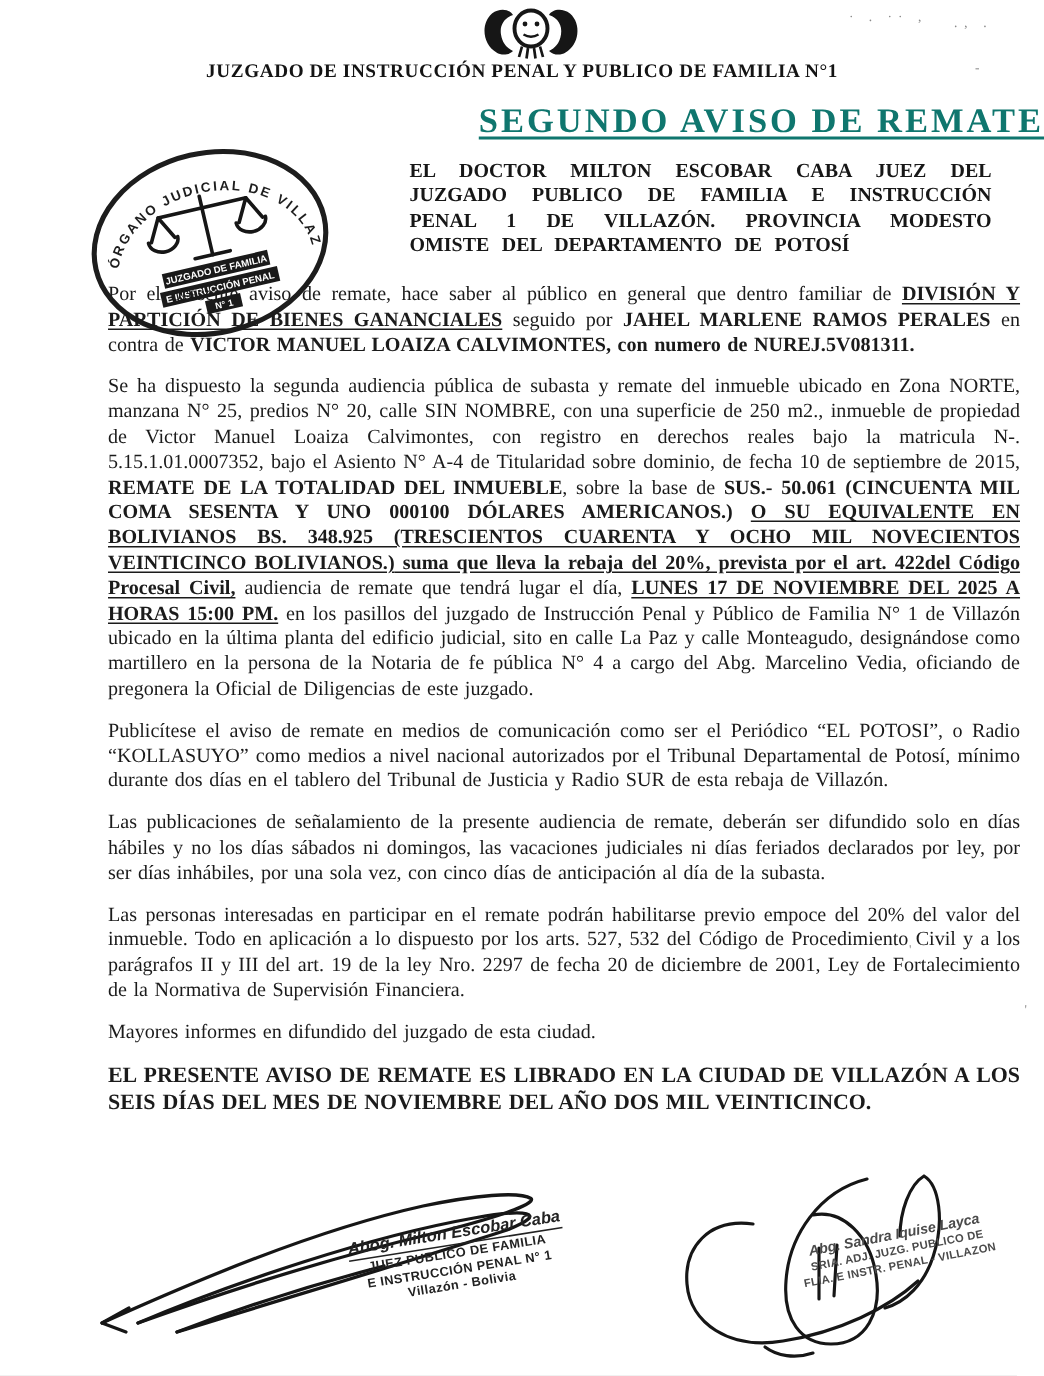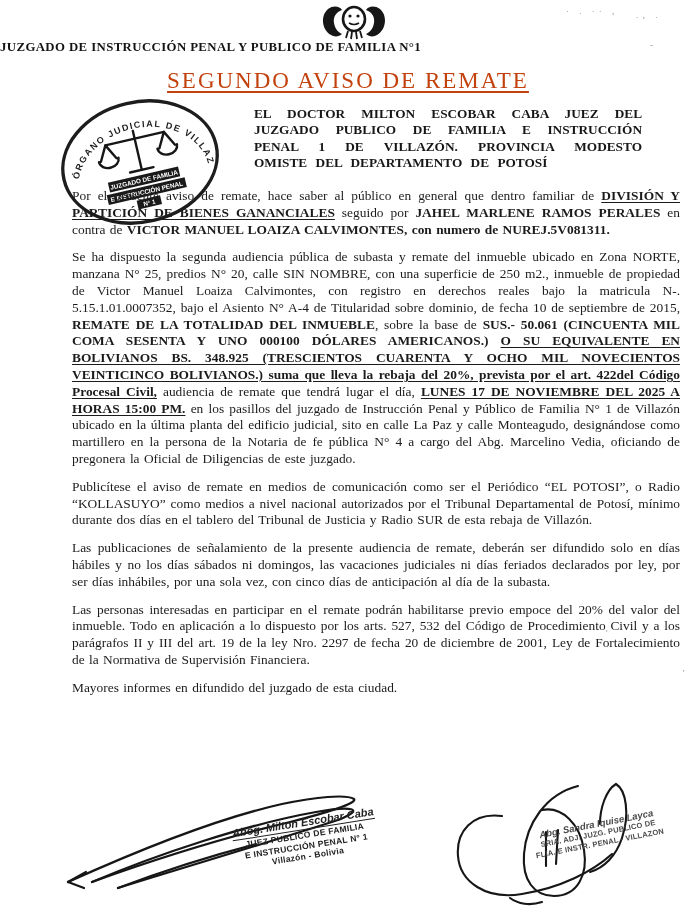--- a/index.html
+++ b/index.html
@@ -5,33 +5,33 @@
   html,body{margin:0;padding:0;background:#e8e8e8;}
   .page{
     position:relative;width:696px;height:917px;margin:0 auto;
     background:#ffffff;color:#1b1b1b;overflow:hidden;
     font-family:"Liberation Serif", serif;
   }
   
   .emblem{position:absolute;left:318px;top:4px;width:72px;height:36px;}
   
   .court-header{
-    position:absolute;left:0;top:40px;width:100%;text-align:left;
+    position:absolute;left:0;top:40px;width:100%;text-align:center;
     font-weight:bold;font-size:12.8px;letter-spacing:.4px;color:#141414;
   }
   .doc-title{
-    position:absolute;left:0;top:68px;width:100%;text-align:center;
-    font-weight:normal;font-size:23px;letter-spacing:2px;color:#c2410c;
+    position:absolute;left:0;top:68px;width:100%;text-align:right;
+    font-weight:bold;font-size:23px;letter-spacing:2px;color:#0f766e;
     text-decoration:underline;text-underline-offset:3px;
   }
   
   .seal{position:absolute;left:58px;top:98px;width:164px;height:128px;transform:rotate(-13deg);}
   
   .intro{
-    position:absolute;left:254px;top:106px;width:388px;
+    position:absolute;left:273px;top:106px;width:388px;
     font-weight:bold;font-size:13.3px;line-height:16.4px;color:#171717;
     text-align:justify;word-spacing:5px;
   }
   
   .content{position:absolute;left:44px;top:188px;width:608px;margin-left:28px;}
   .para{
     margin:0 0 11px 0;font-size:13.4px;line-height:16.8px;
     text-align:justify;word-spacing:1px;color:#1b1b1b;
   }
   .b{font-weight:bold;}
@@ -114,20 +114,21 @@
 
   <div class="content">
     <p class="para"><span>Por el presente aviso de remate, hace saber al público en general que dentro familiar de </span><span class="bu">DIVISIÓN Y PARTICIÓN DE BIENES GANANCIALES</span><span> seguido por </span><span class="b">JAHEL MARLENE RAMOS PERALES</span><span> en contra de </span><span class="b">VICTOR MANUEL LOAIZA CALVIMONTES</span><span class="b">, con numero de NUREJ.5V081311.</span></p>
 
     <p class="para"><span>Se ha dispuesto la segunda audiencia pública de subasta y remate del inmueble ubicado en Zona NORTE, manzana N° 25, predios N° 20, calle SIN NOMBRE, con una superficie de 250 m2., inmueble de propiedad de Victor Manuel Loaiza Calvimontes, con registro en derechos reales bajo la matricula N-. 5.15.1.01.0007352, bajo el Asiento N° A-4 de Titularidad sobre dominio, de fecha 10 de septiembre de 2015, </span><span class="b">REMATE DE LA TOTALIDAD DEL INMUEBLE</span><span>, sobre la base de </span><span class="b">SUS.- 50.061 (CINCUENTA MIL COMA SESENTA Y UNO 000100 DÓLARES AMERICANOS.) </span><span class="bu">O SU EQUIVALENTE EN BOLIVIANOS BS. 348.925 (TRESCIENTOS CUARENTA Y OCHO MIL NOVECIENTOS VEINTICINCO BOLIVIANOS.)</span><span class="bu"> suma que lleva la rebaja del 20%, prevista por el art. 422del Código Procesal Civil,</span><span> audiencia de remate que tendrá lugar el día, </span><span class="bu">LUNES 17 DE NOVIEMBRE DEL 2025 A HORAS 15:00 PM.</span><span> en los pasillos del juzgado de Instrucción Penal y Público de Familia N° 1 de Villazón ubicado en la última planta del edificio judicial, sito en calle La Paz y calle Monteagudo, designándose como martillero en la persona de la Notaria de fe pública N° 4 a cargo del Abg. Marcelino Vedia, oficiando de pregonera la Oficial de Diligencias de este juzgado.</span></p>
 
     <p class="para">Publicítese el aviso de remate en medios de comunicación como ser el Periódico  “EL POTOSI”, o Radio “KOLLASUYO” como medios a nivel nacional autorizados por el Tribunal Departamental de Potosí, mínimo durante dos días   en el tablero del Tribunal de Justicia y Radio SUR de esta rebaja de Villazón.</p>
     <p class="para">Las publicaciones de señalamiento de la presente audiencia de remate, deberán ser difundido solo en días hábiles y no los días sábados ni domingos, las vacaciones judiciales ni días feriados declarados por ley, por ser días inhábiles, por una sola vez, con cinco días de anticipación al día de la subasta.</p>
     <p class="para">Las personas interesadas en participar en el remate podrán habilitarse previo empoce del 20% del valor del inmueble. Todo en aplicación a lo dispuesto por los arts. 527, 532 del Código de Procedimiento Civil y a los parágrafos II y III del art. 19 de la ley Nro. 2297 de fecha 20 de diciembre de 2001, Ley de Fortalecimiento de la Normativa de Supervisión Financiera.</p>
     <p class="para">Mayores informes en difundido del juzgado de esta ciudad.</p>
+    <p class="para closing">EL PRESENTE AVISO DE REMATE ES LIBRADO EN LA CIUDAD DE VILLAZÓN A LOS SEIS DÍAS DEL MES DE NOVIEMBRE DEL AÑO DOS MIL VEINTICINCO.</p>
   </div>
 
   <div class="signatures">
 
     <div class="sig-left">
       <div class="sig-left-stroke">
         <svg width="340" height="112" viewBox="0 0 340 112">
           <g class="ink" stroke-width="2.2">
             <path d="M8 92 C 70 64, 150 30, 222 14 C 256 7, 286 4, 294 9 C 298 13, 266 23, 230 32 C 158 49, 82 74, 32 92"></path>
             <path d="M32 92 C 98 64, 188 34, 256 22 C 290 16, 308 18, 278 30 C 210 52, 122 78, 58 98"></path>

